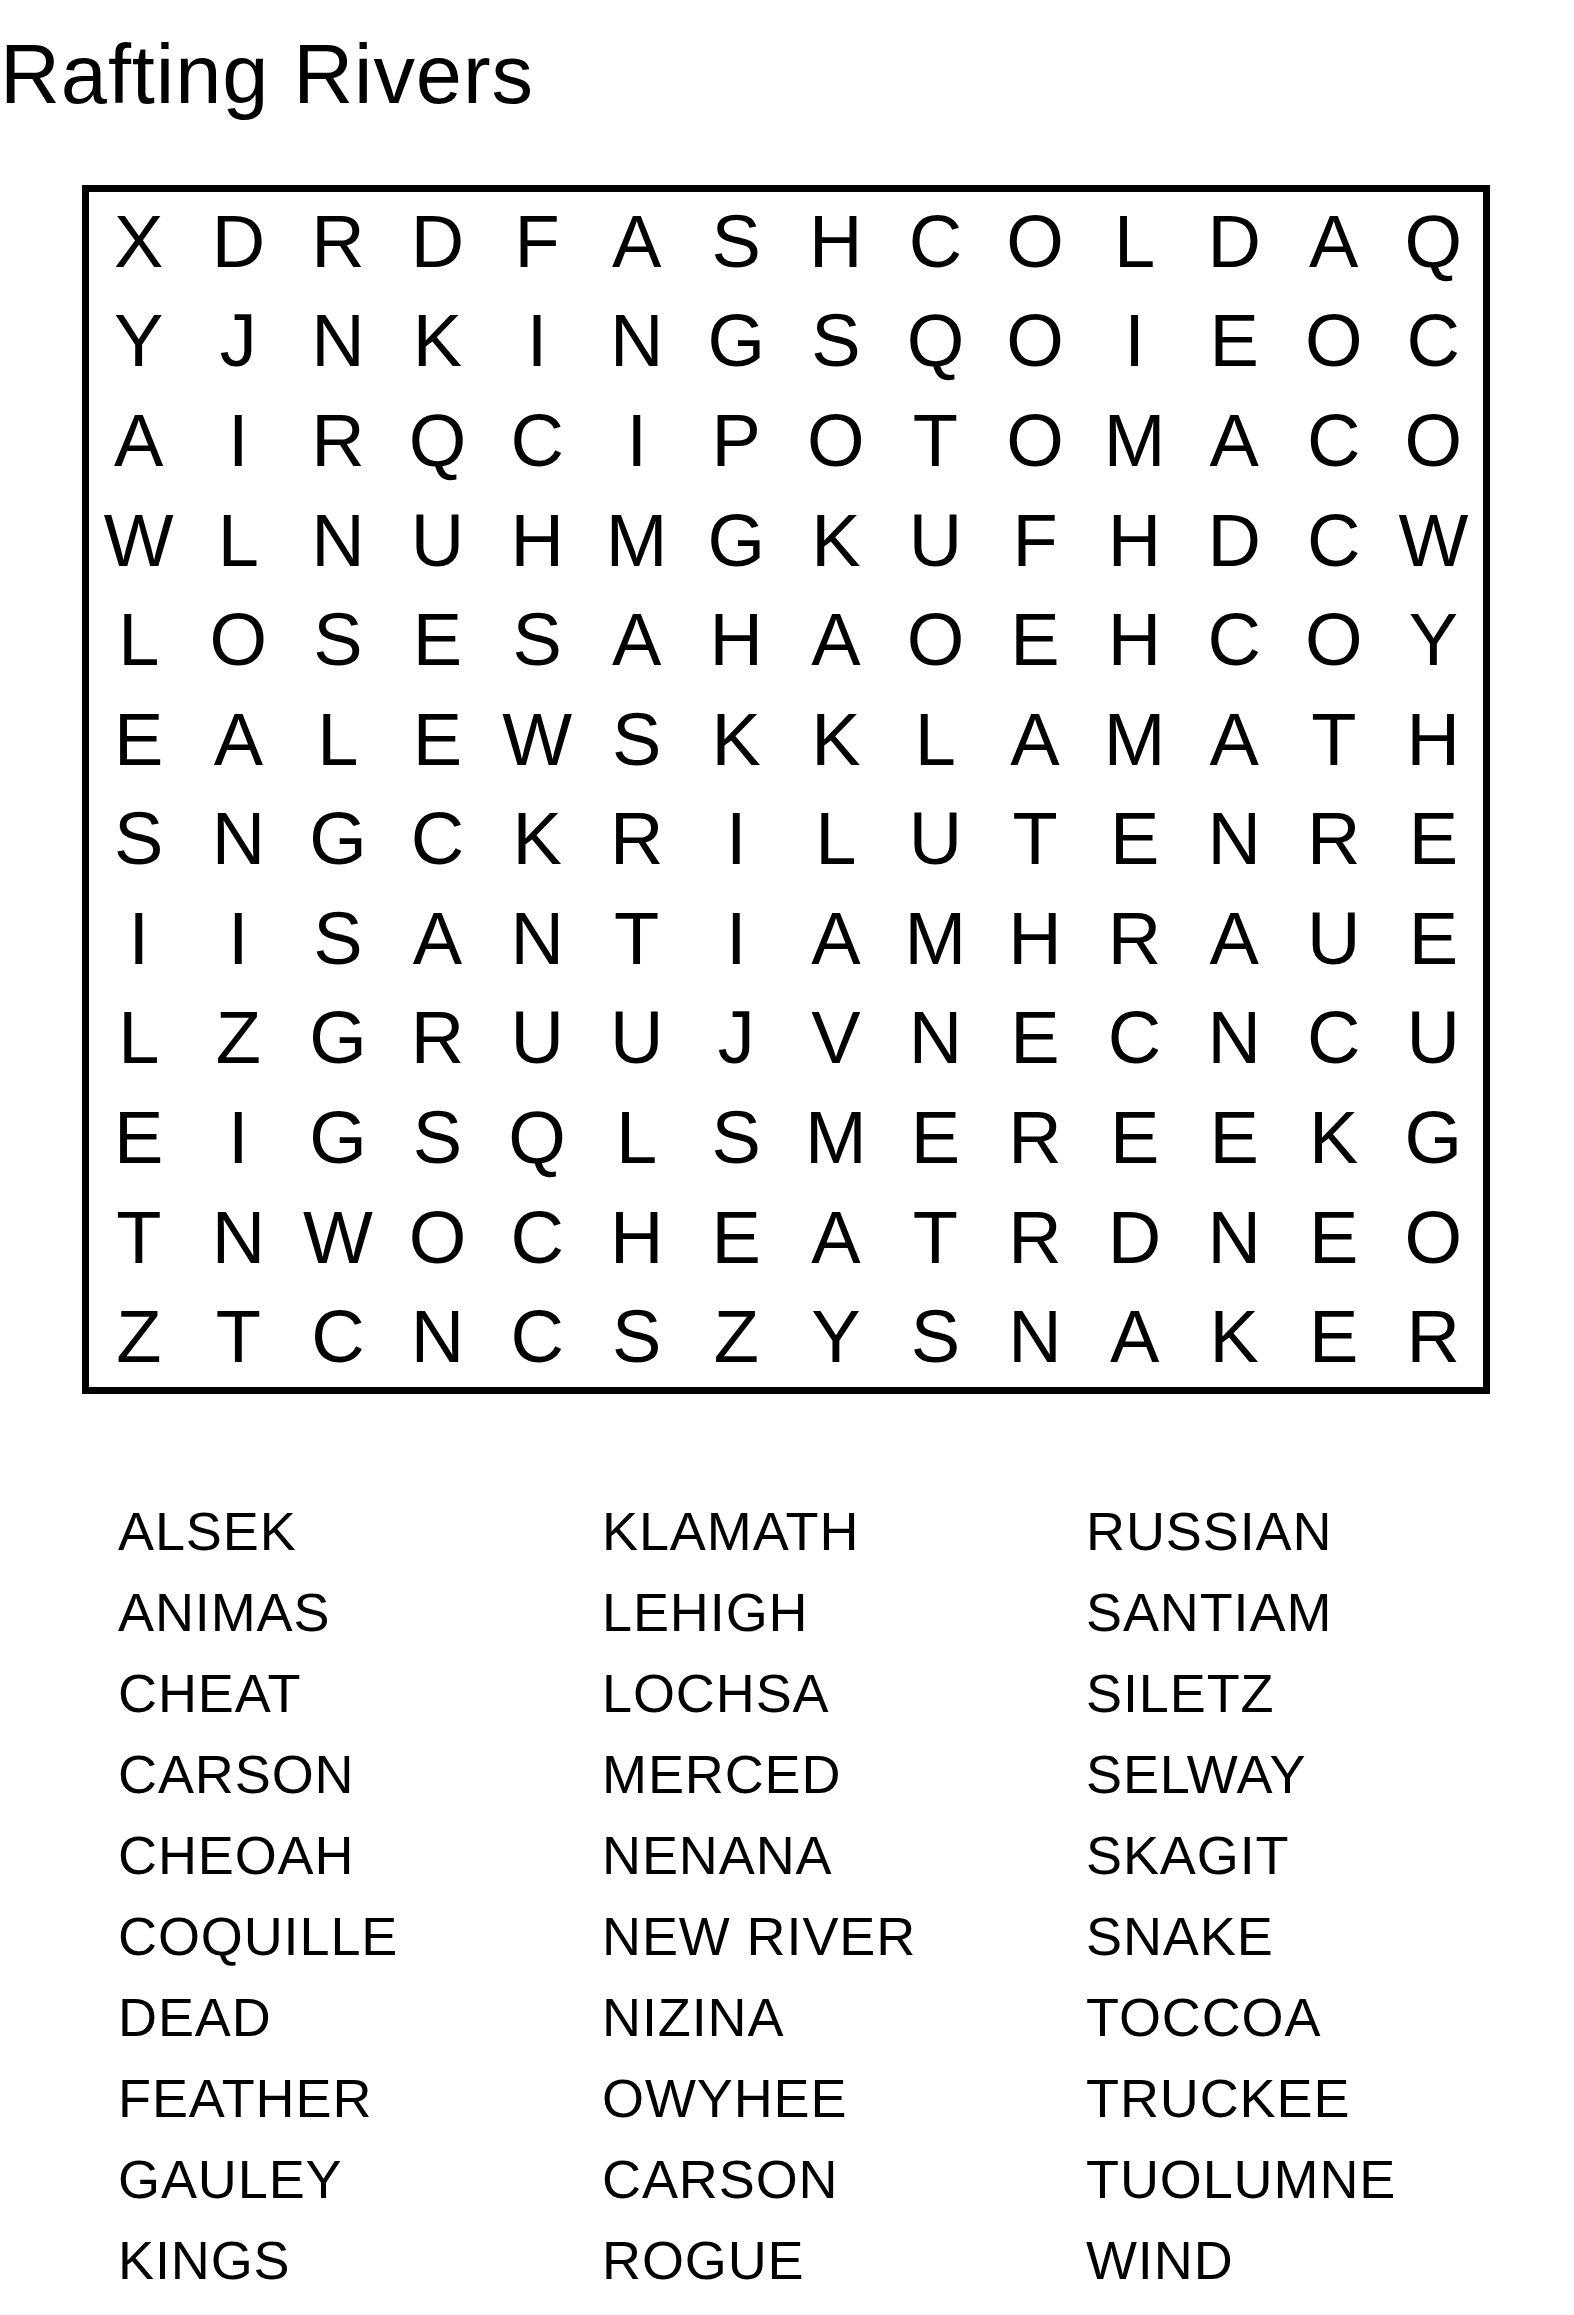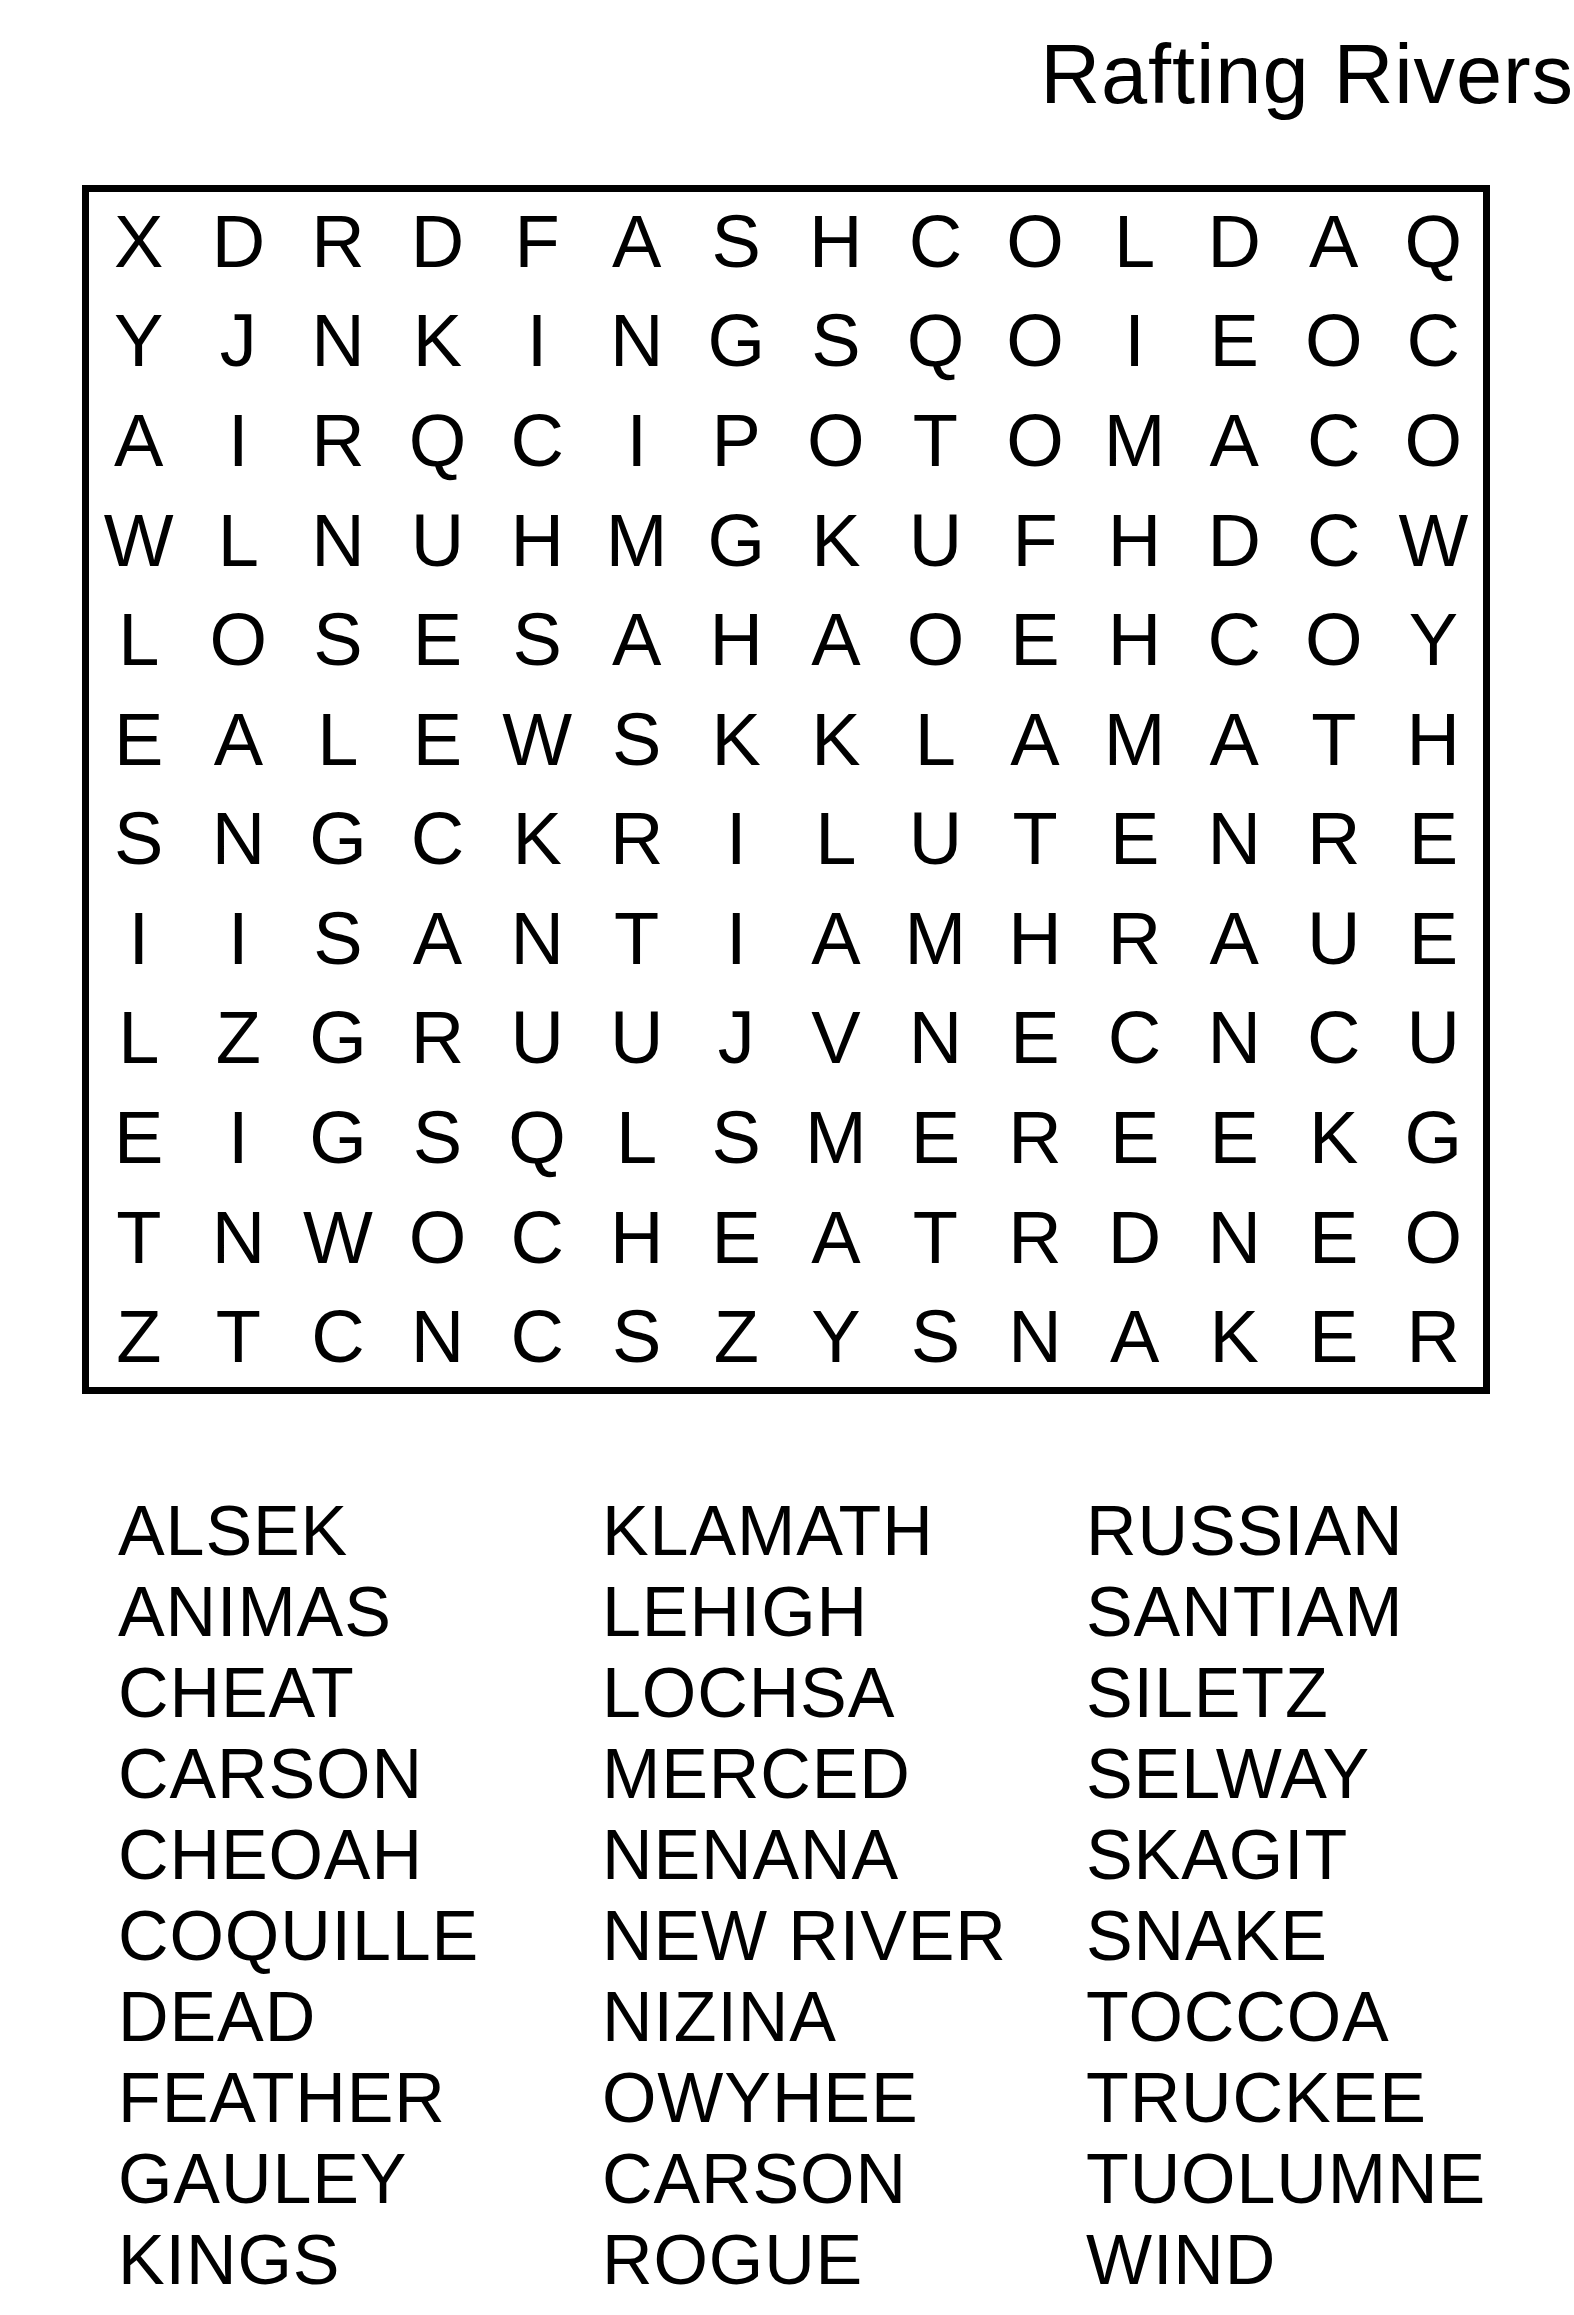--- a/index.html
+++ b/index.html
@@ -15,21 +15,21 @@
     color: #000000;
     font-family: "Liberation Sans", sans-serif;
     overflow: hidden;
   }
   .title {
     position: absolute;
     top: 27px;
     left: 0;
     right: 0;
     margin: 0;
-    text-align: right;
+    text-align: left;
     font-size: 83px;
     font-weight: 400;
     letter-spacing: 0.9px;
   }
   .grid-frame {
     position: absolute;
     left: 82px;
     top: 185px;
     width: 1408px;
     height: 1209px;
@@ -59,21 +59,21 @@
     display: flex;
     padding-left: 118px;
     padding-right: 36px;
     box-sizing: border-box;
   }
   .word-col {
     width: 484px;
     flex-shrink: 0;
   }
   .word {
-    font-size: 70px;
+    font-size: 54px;
     line-height: 81px;
     white-space: nowrap;
     letter-spacing: 0.9px;
   }
 </style>
 </head>
 <body>
 
 <div class="page">
   <h1 class="title">Rafting Rivers</h1>

